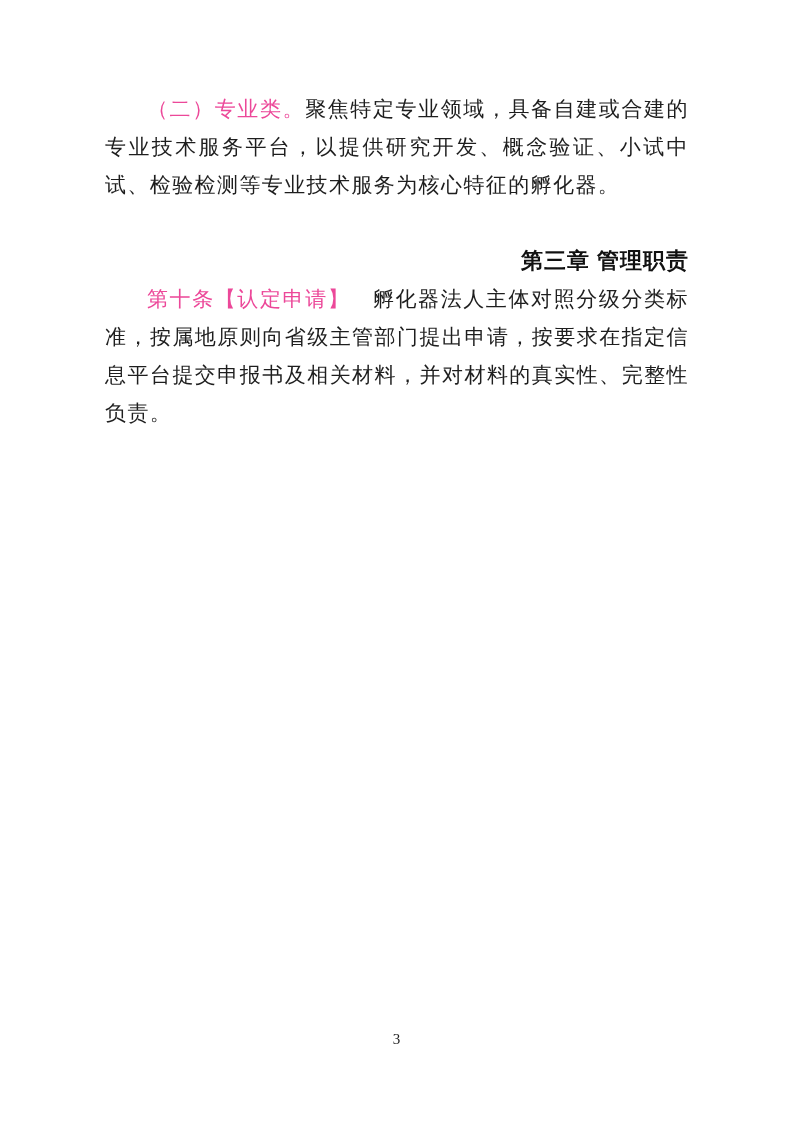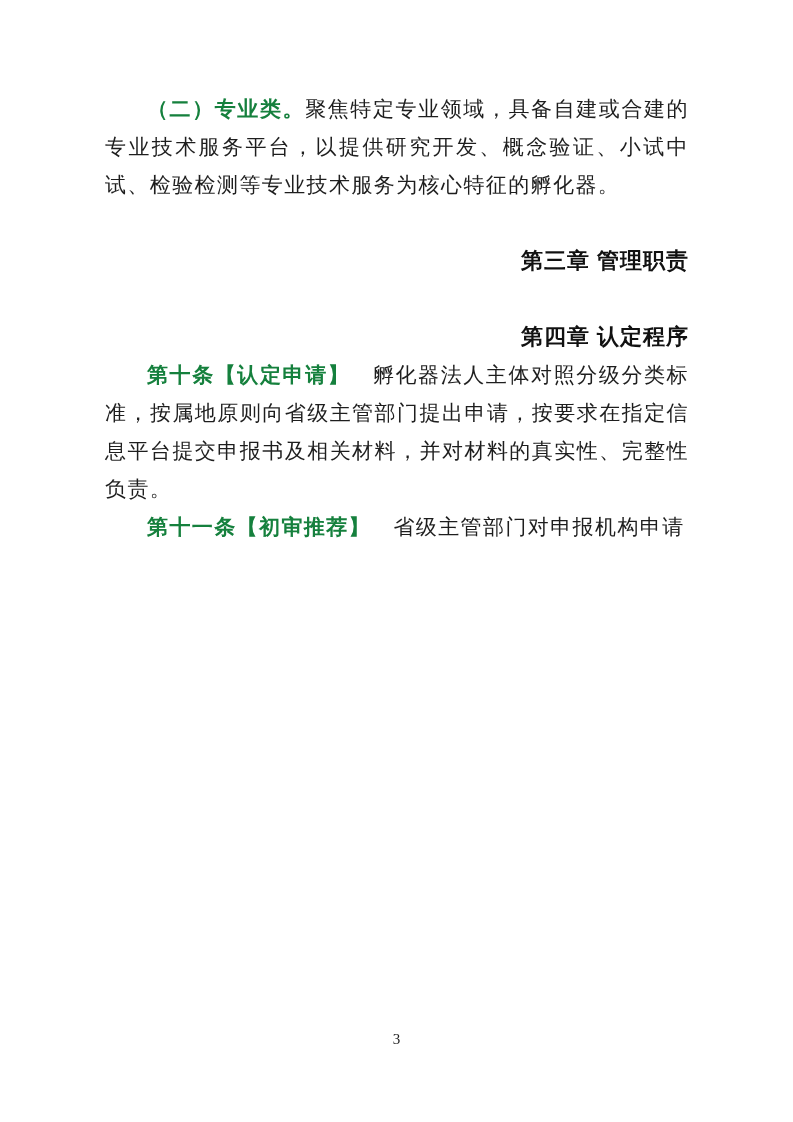--- a/index.html
+++ b/index.html
@@ -25,23 +25,23 @@
     font-size: 21px;
     line-height: 38px;
     letter-spacing: 1.4px;
     text-align: justify;
     text-justify: inter-character;
     text-indent: 2em;
     font-family: "Liberation Serif", "DejaVu Serif", serif;
     color: #1e1e1e;
   }
   .body-para .lead {
-    font-weight: bold;
+    font-weight: normal;
     font-family: "Liberation Sans", "DejaVu Sans", sans-serif;
-    color: #15803d;
+    color: #ec4899;
   }
   .chapter-heading {
     margin: 38px 0 0 0;
     font-size: 22px;
     line-height: 38px;
     text-align: right;
     text-indent: 0;
     font-weight: bold;
     letter-spacing: 1px;
     font-family: "Liberation Sans", "DejaVu Sans", sans-serif;
@@ -60,20 +60,18 @@
     color: #222222;
   }
 </style>
 </head>
 <body>
 
 <div class="page">
   <div class="content">
       <p class="body-para"><span class="lead">（二）专业类。</span><span>聚焦特定专业领域，具备自建或合建的专业技术服务平台，以提供研究开发、概念验证、小试中试、检验检测等专业技术服务为核心特征的孵化器。</span></p>
       <p class="chapter-heading">第三章 管理职责</p>
-      <p class="chapter-heading">第四章 认定程序</p>
       <p class="body-para"><span class="lead">第十条【认定申请】</span><span>　孵化器法人主体对照分级分类标准，按属地原则向省级主管部门提出申请，按要求在指定信息平台提交申报书及相关材料，并对材料的真实性、完整性负责。</span></p>
-      <p class="body-para"><span class="lead">第十一条【初审推荐】</span><span>　省级主管部门对申报机构申请</span></p>
     </div>
   <div class="page-footer">
     <span class="page-number">3</span>
   </div>
 </div>
 
 </body></html>

